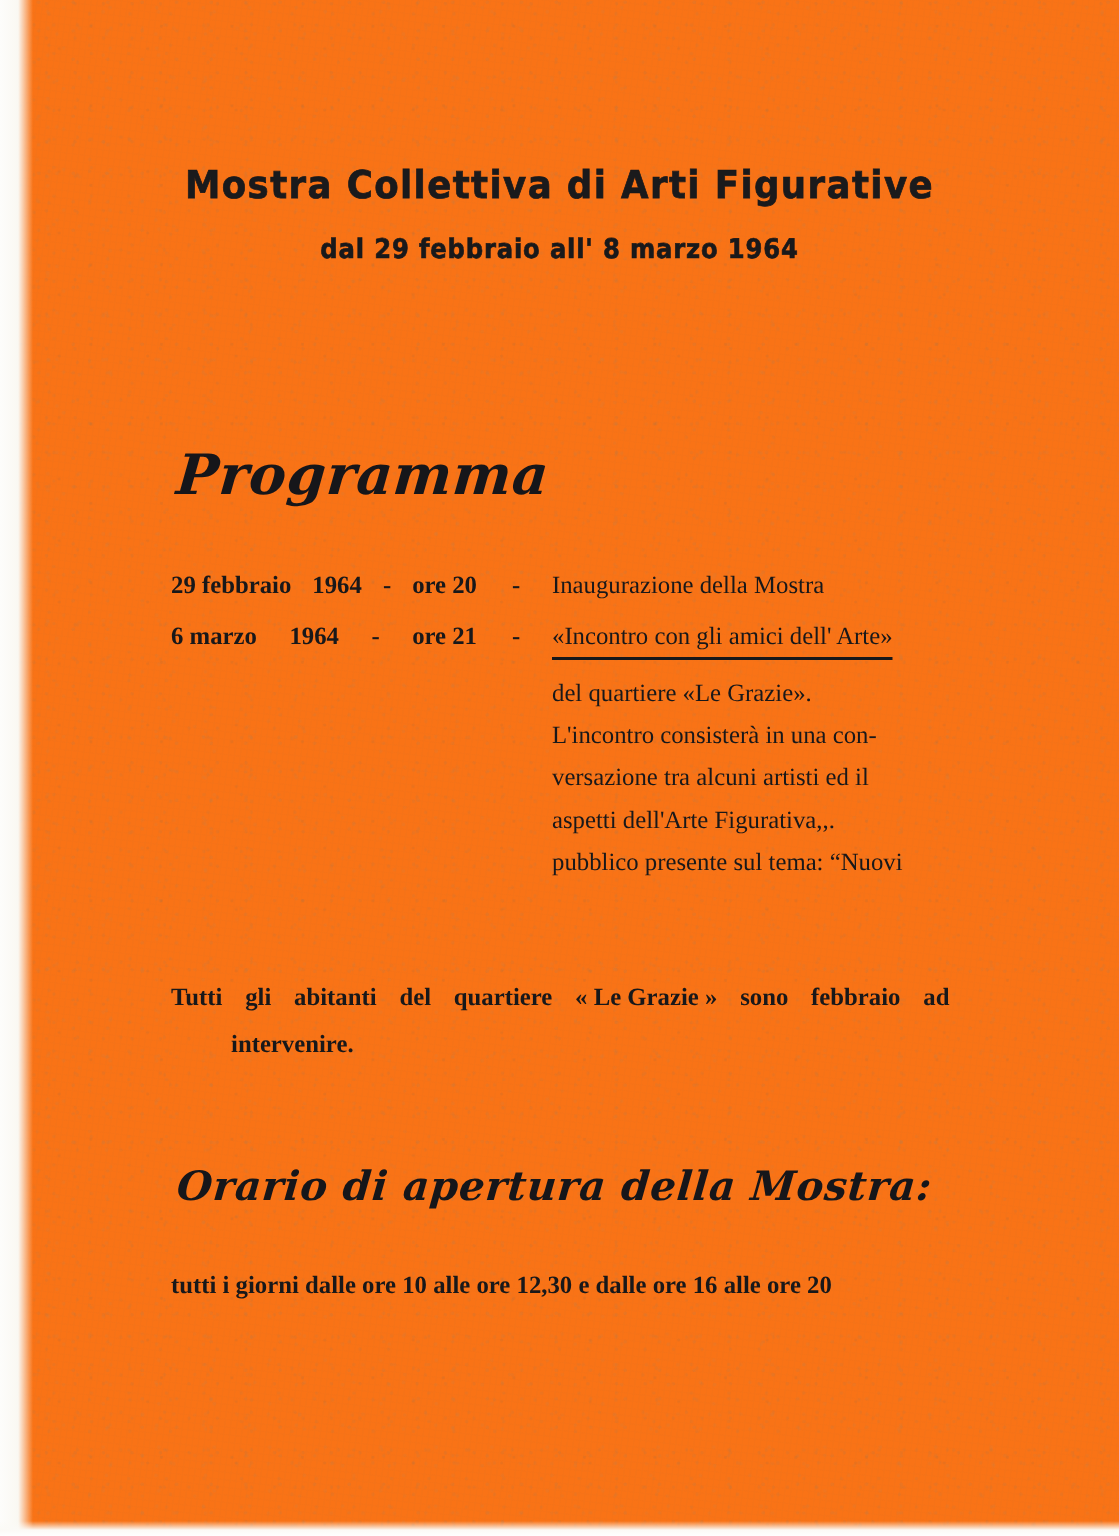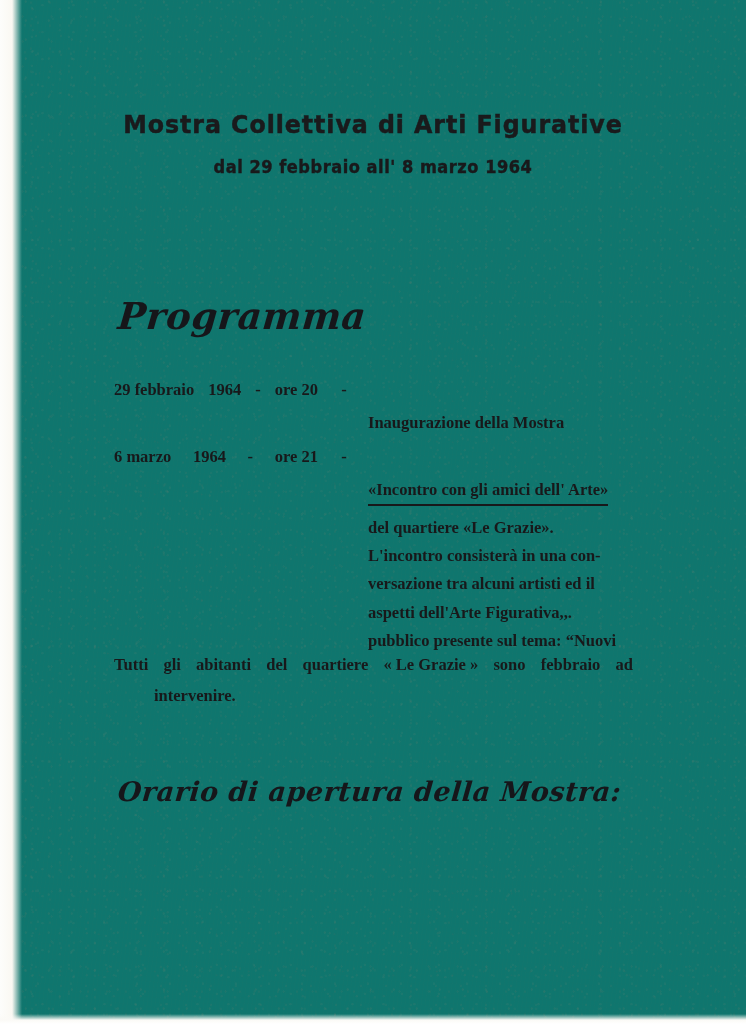--- a/index.html
+++ b/index.html
@@ -13,21 +13,21 @@
     height: 1024px;
     overflow: hidden;
     font-family: "Liberation Serif", "DejaVu Serif", serif;
   }
 
   
   .sheet {
     position: relative;
     width: 746px;
     height: 1024px;
-    background-color: #0f766e;
+    background-color: #f97316;
     overflow: hidden;
   }
 
   
   .grain {
     position: absolute;
     inset: 0;
     pointer-events: none;
     opacity: .55;
     background-image:
@@ -175,25 +175,24 @@
     flex: 0 0 26px;
     font-weight: 700;
     font-size: 16.5px;
     color: #18181a;
     line-height: 1.5;
     text-align: center;
   }
 
   .prog-body {
     flex: 1 1 auto;
-    font-weight: 700;
+    font-weight: 400;
     font-size: 16.5px;
     color: #18181a;
     line-height: 1.5;
-    margin-top: 33px;
   }
 
   .prog-title-underlined {
     display: inline-block;
     border-bottom: 2.5px solid #18181a;
     padding-bottom: 1px;
     white-space: nowrap;
   }
 
   .prog-detail {
@@ -307,19 +306,20 @@
         <span>« Le Grazie »</span>
         <span>sono</span>
         <span>febbraio</span>
         <span>ad</span>
       </span>
       <span class="l2">intervenire.</span>
     </div>
 
     <div class="script-heading" id="orario-heading">Orario di apertura della Mostra:</div>
 
+    <div class="hours">tutti i giorni dalle ore 10 alle ore 12,30 e dalle ore 16 alle ore 20</div>
 
   </div>
 
   <div class="edge-left"></div>
   <div class="edge-bottom"></div>
 
 </div>
 
 </body></html>

